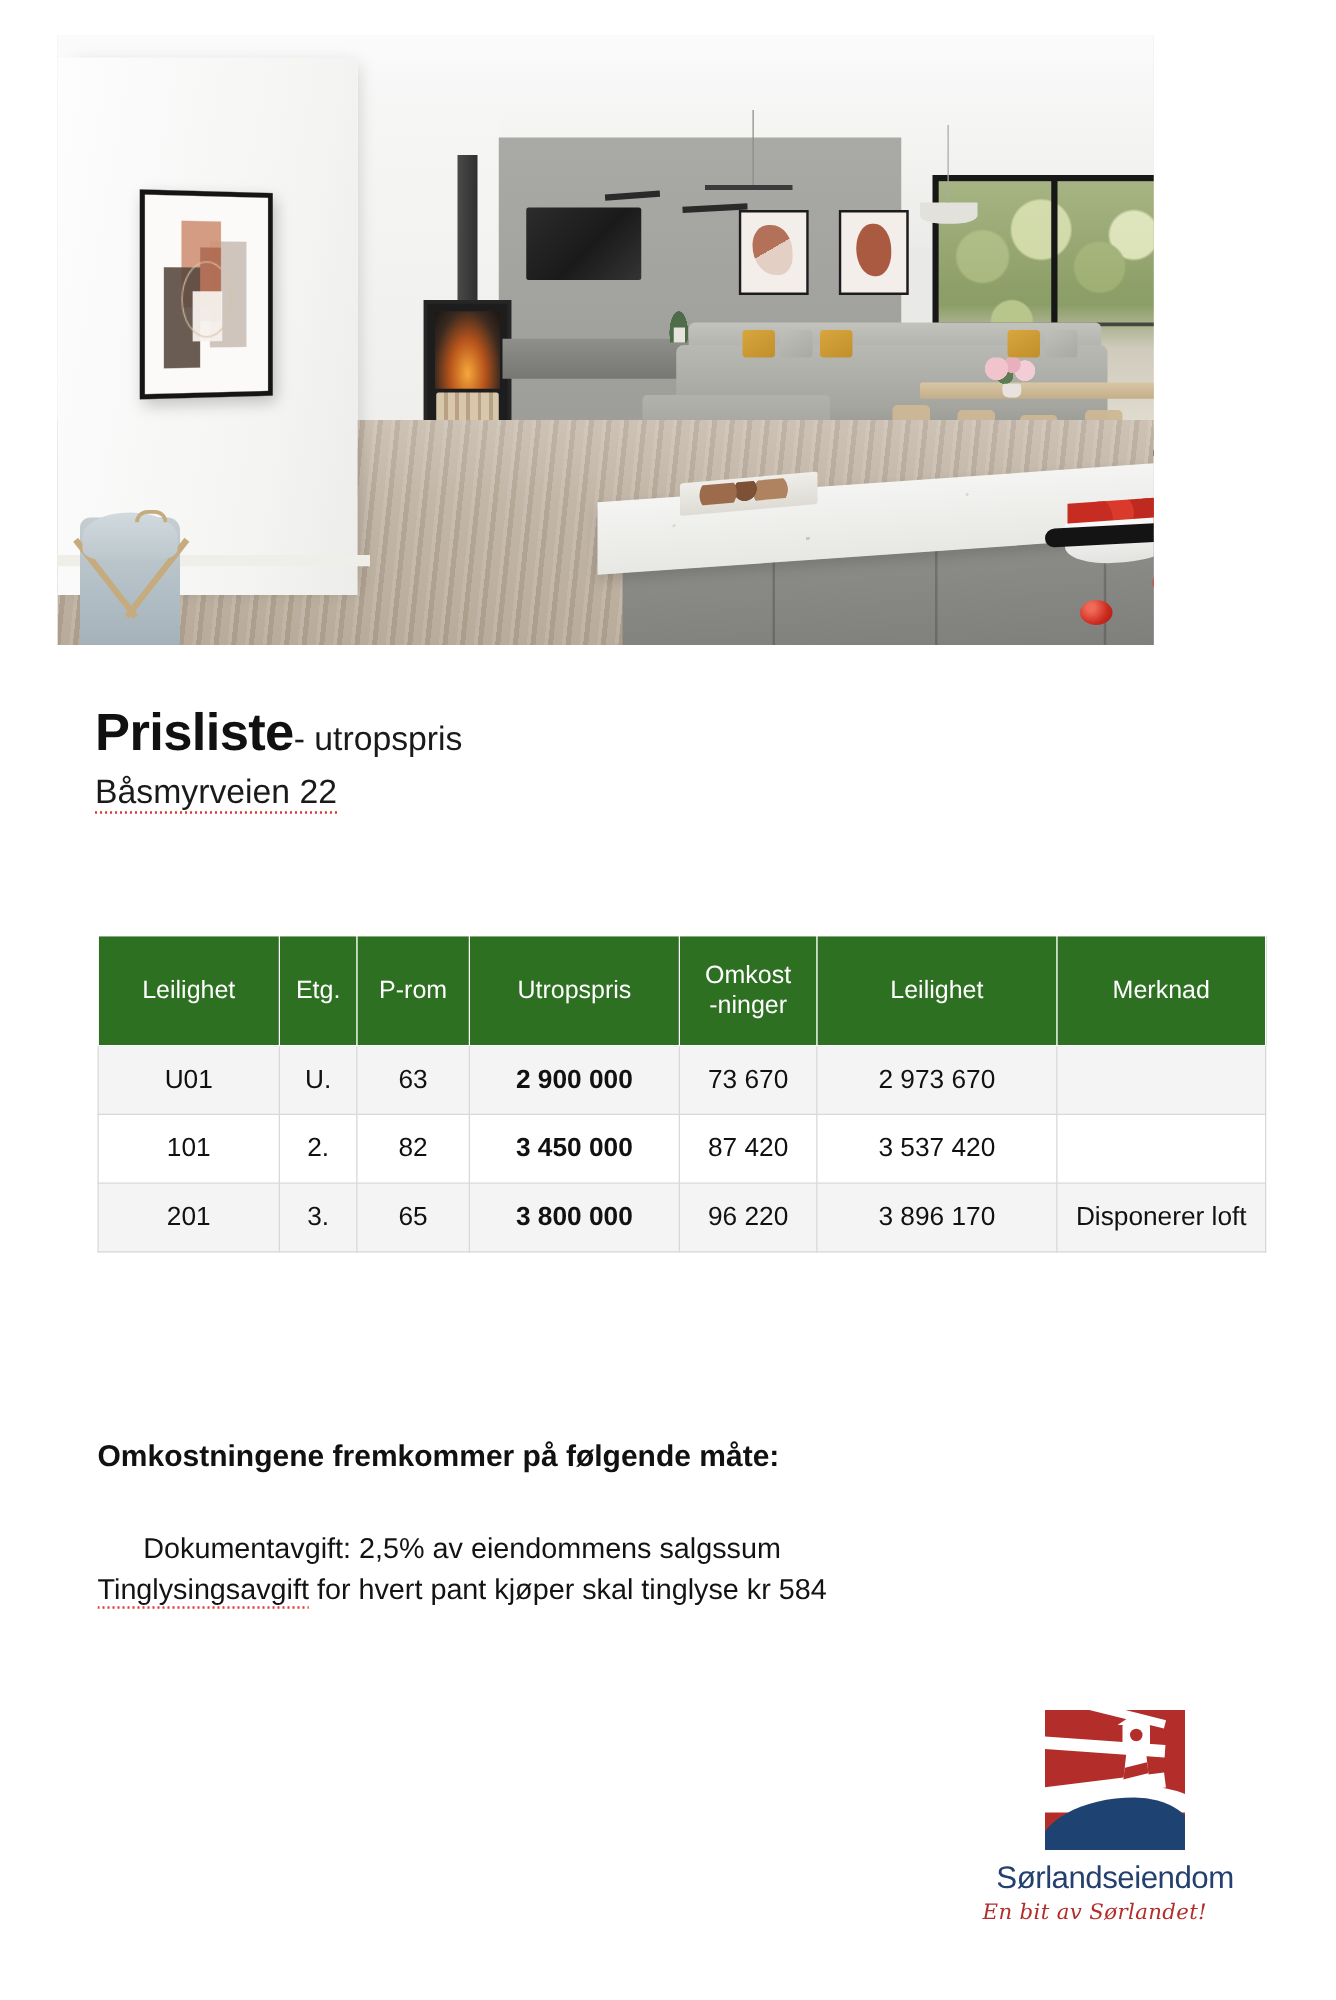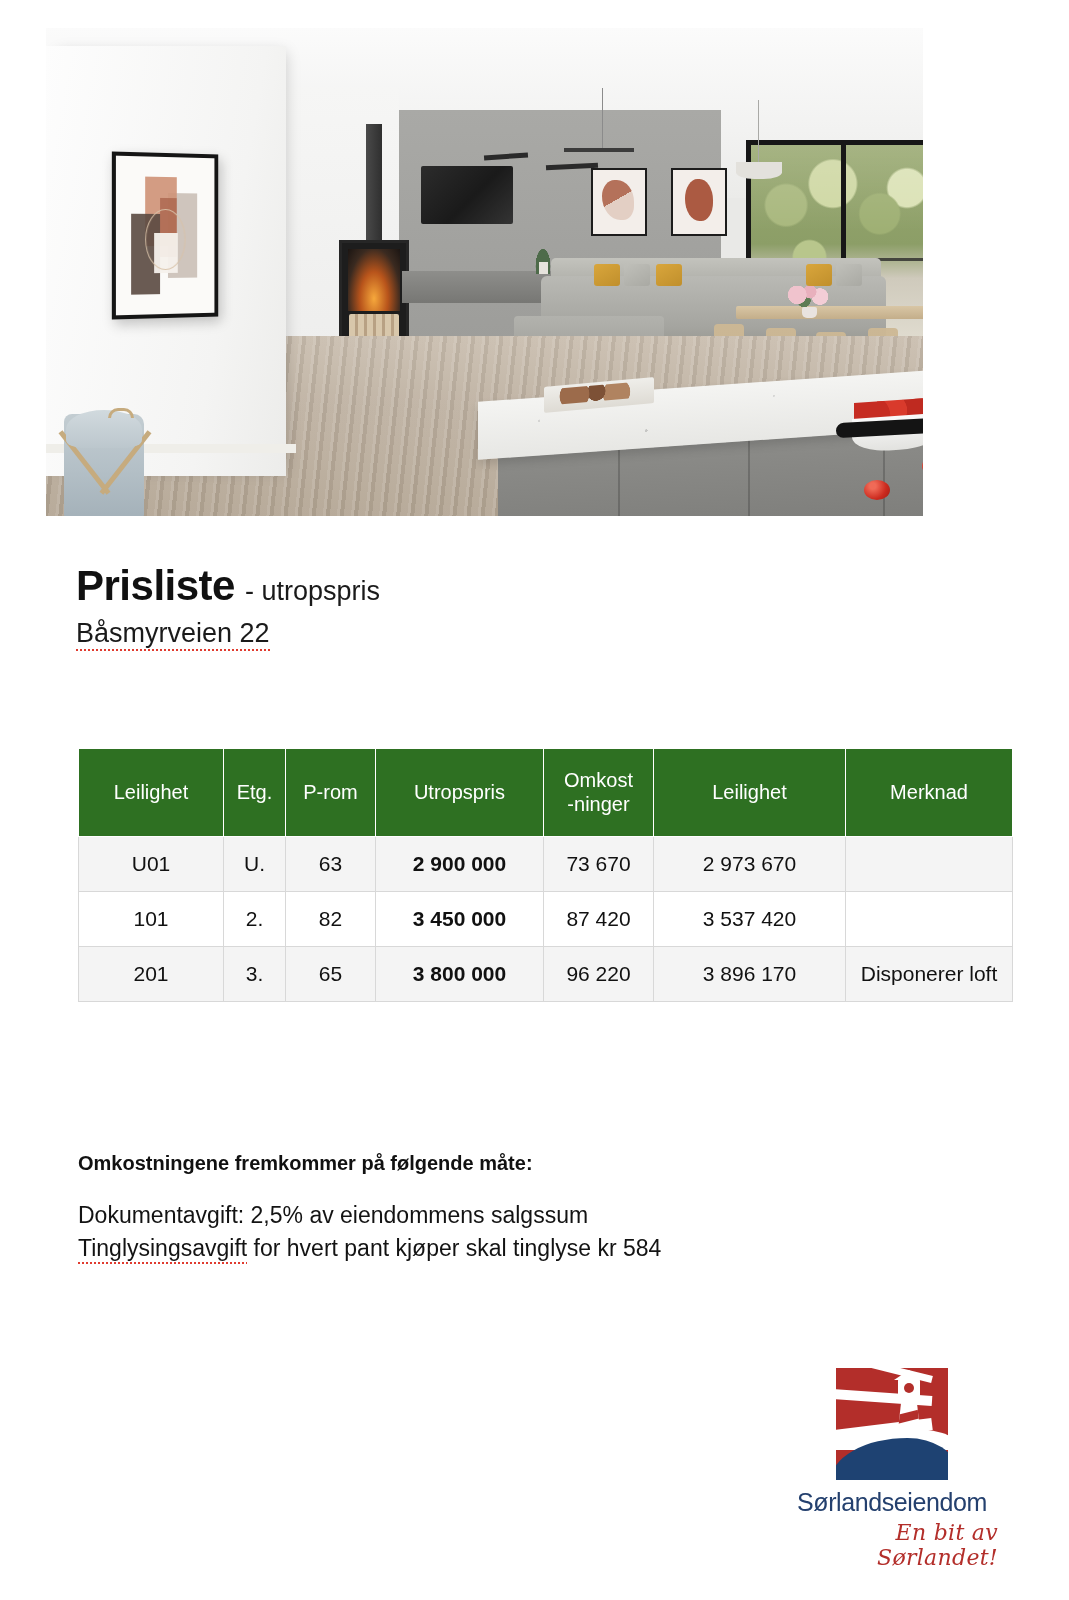--- a/index.html
+++ b/index.html
@@ -326,21 +326,21 @@
   }
   .ph-hamper-x1 { transform: rotate(52deg) translateY(26px); }
   .ph-hamper-x2 { transform: rotate(-52deg) translateY(26px); }
   .ph-hamper-handle {
     position: absolute; left: 48px; top: -2px; width: 26px; height: 10px;
     border: 3px solid #c6ab7e; border-bottom: none; border-radius: 10px 10px 0 0;
   }
 
   
   .title-block { position: absolute; left: 76px; top: 562px; }
-  .title-line1 { display: flex; align-items: baseline; gap: 10px; }
+  .title-line1 { display: flex; align-items: baseline; }
   .title-main { font-size: 42px; font-weight: bold; letter-spacing: -.5px; color: #111; }
   .title-sub { font-size: 27px; font-weight: normal; color: #1a1a1a; }
   .title-addr {
     font-size: 27px; color: #1a1a1a; margin-top: 8px; display: inline-block;
   }
   .spell {
     background-image: repeating-linear-gradient(90deg,
       #e03b2f 0 2px, transparent 2px 4px);
     background-repeat: repeat-x;
     background-size: 4px 2px;
@@ -370,22 +370,22 @@
   .col-leilighet { width: 145px; }
   .col-etg      { width: 62px; }
   .col-prom     { width: 90px; }
   .col-utrops   { width: 168px; }
   .col-omkost   { width: 110px; }
   .col-total    { width: 192px; }
   .col-merknad  { width: 167px; }
 
   
   .costs { position: absolute; left: 78px; top: 1152px; }
-  .costs-head { font-size: 20px; font-weight: bold; color: #111; }
-  .costs-lines { margin-top: 24px; font-size: 23px; line-height: 1.42; color: #131313; }
+  .costs-head { font-size: 24px; font-weight: bold; color: #111; }
+  .costs-lines { margin-top: 42px; font-size: 23px; line-height: 1.42; color: #131313; text-align: center; }
   .costs-lines div { white-space: nowrap; }
 
   
   .logo { position: absolute; left: 786px; top: 1368px; width: 212px; }
   .logo-mark {
     position: relative; width: 112px; height: 112px; margin: 0 auto;
     background: #B32E2A; overflow: hidden;
   }
   .beam {
     position: absolute; background: #ffffff; transform-origin: 100% 50%;
@@ -429,22 +429,22 @@
   .wave-white {
     position: absolute; left: -8px; bottom: 30px; width: 130px; height: 22px;
     background: #ffffff;
     border-radius: 60% 46% 0 0 / 100% 80% 0 0;
   }
   .logo-name {
     text-align: center; margin-top: 8px;
     font-size: 25px; color: #24406E; letter-spacing: -.4px;
   }
   .logo-tag {
-    text-align: right; margin-top: 3px;
-    font-size: 22px; font-style: italic; color: #B32E2A;
+    text-align: left; margin-top: 3px;
+    font-size: 17px; font-style: italic; color: #B32E2A;
     font-family: "DejaVu Serif", serif; letter-spacing: .3px;
   }
 </style>
 </head>
 <body>
 
 <div class="page">
 
   <div class="hero">
     <div class="hero-scene">

